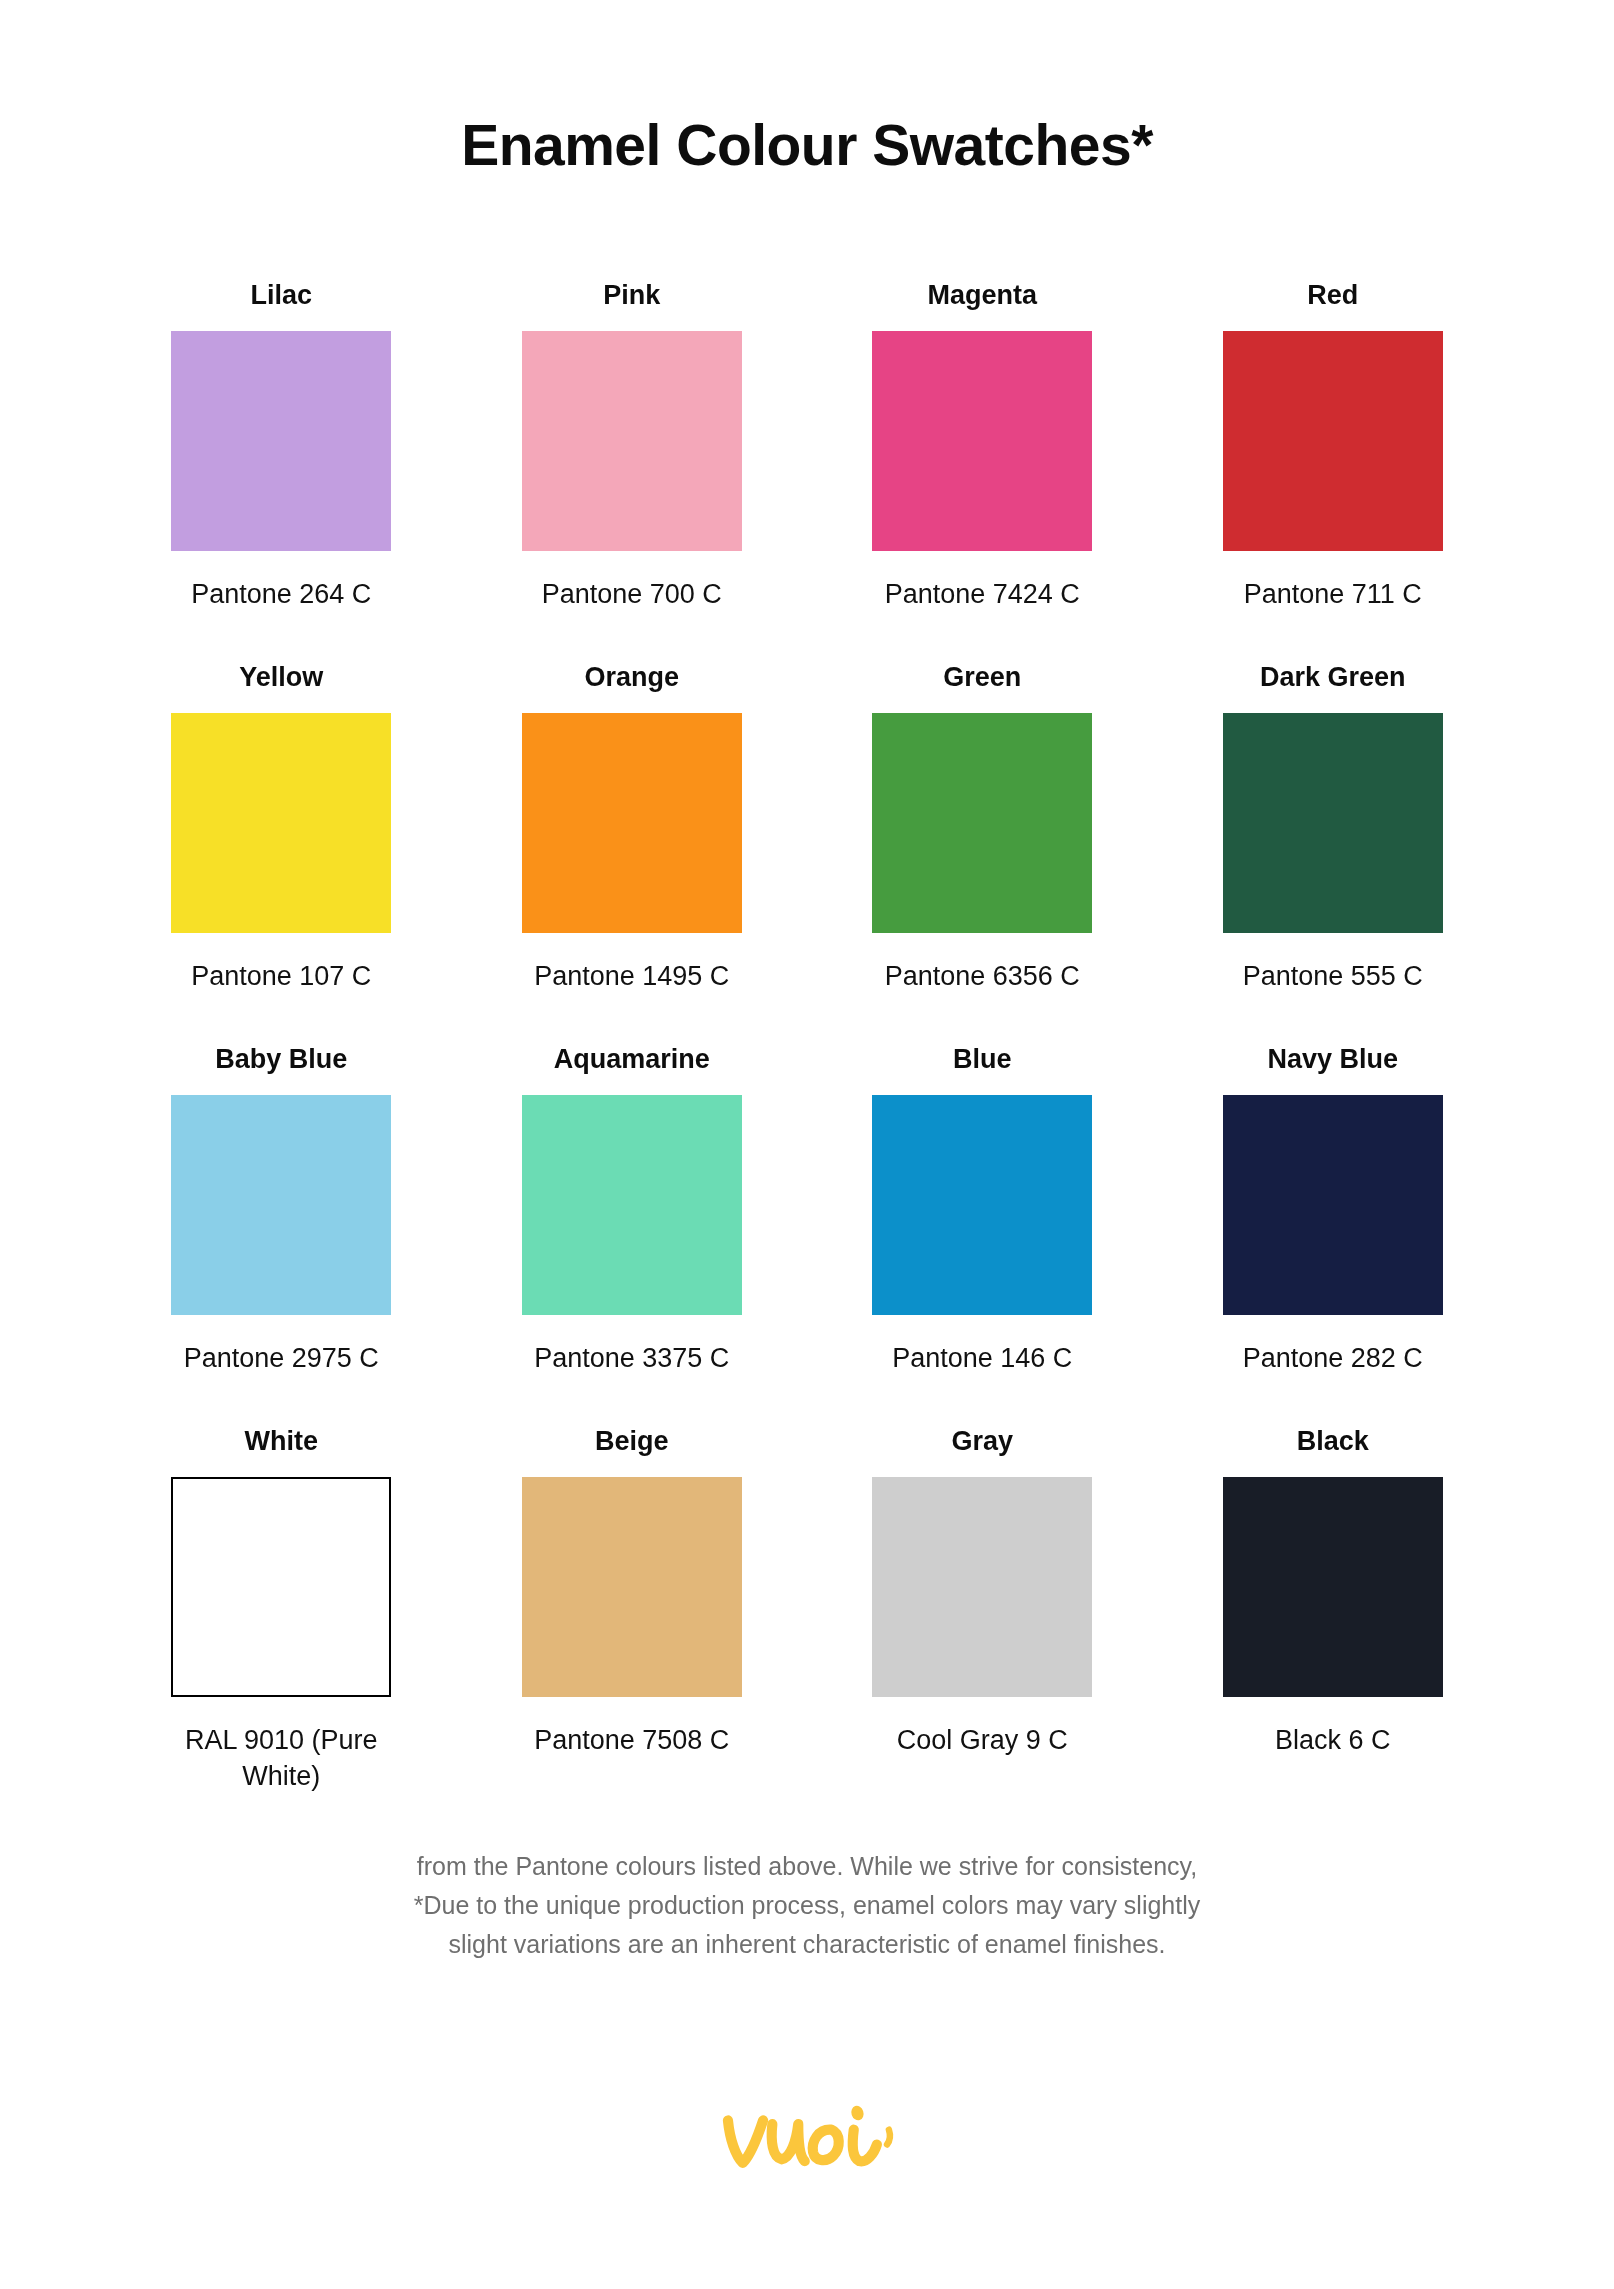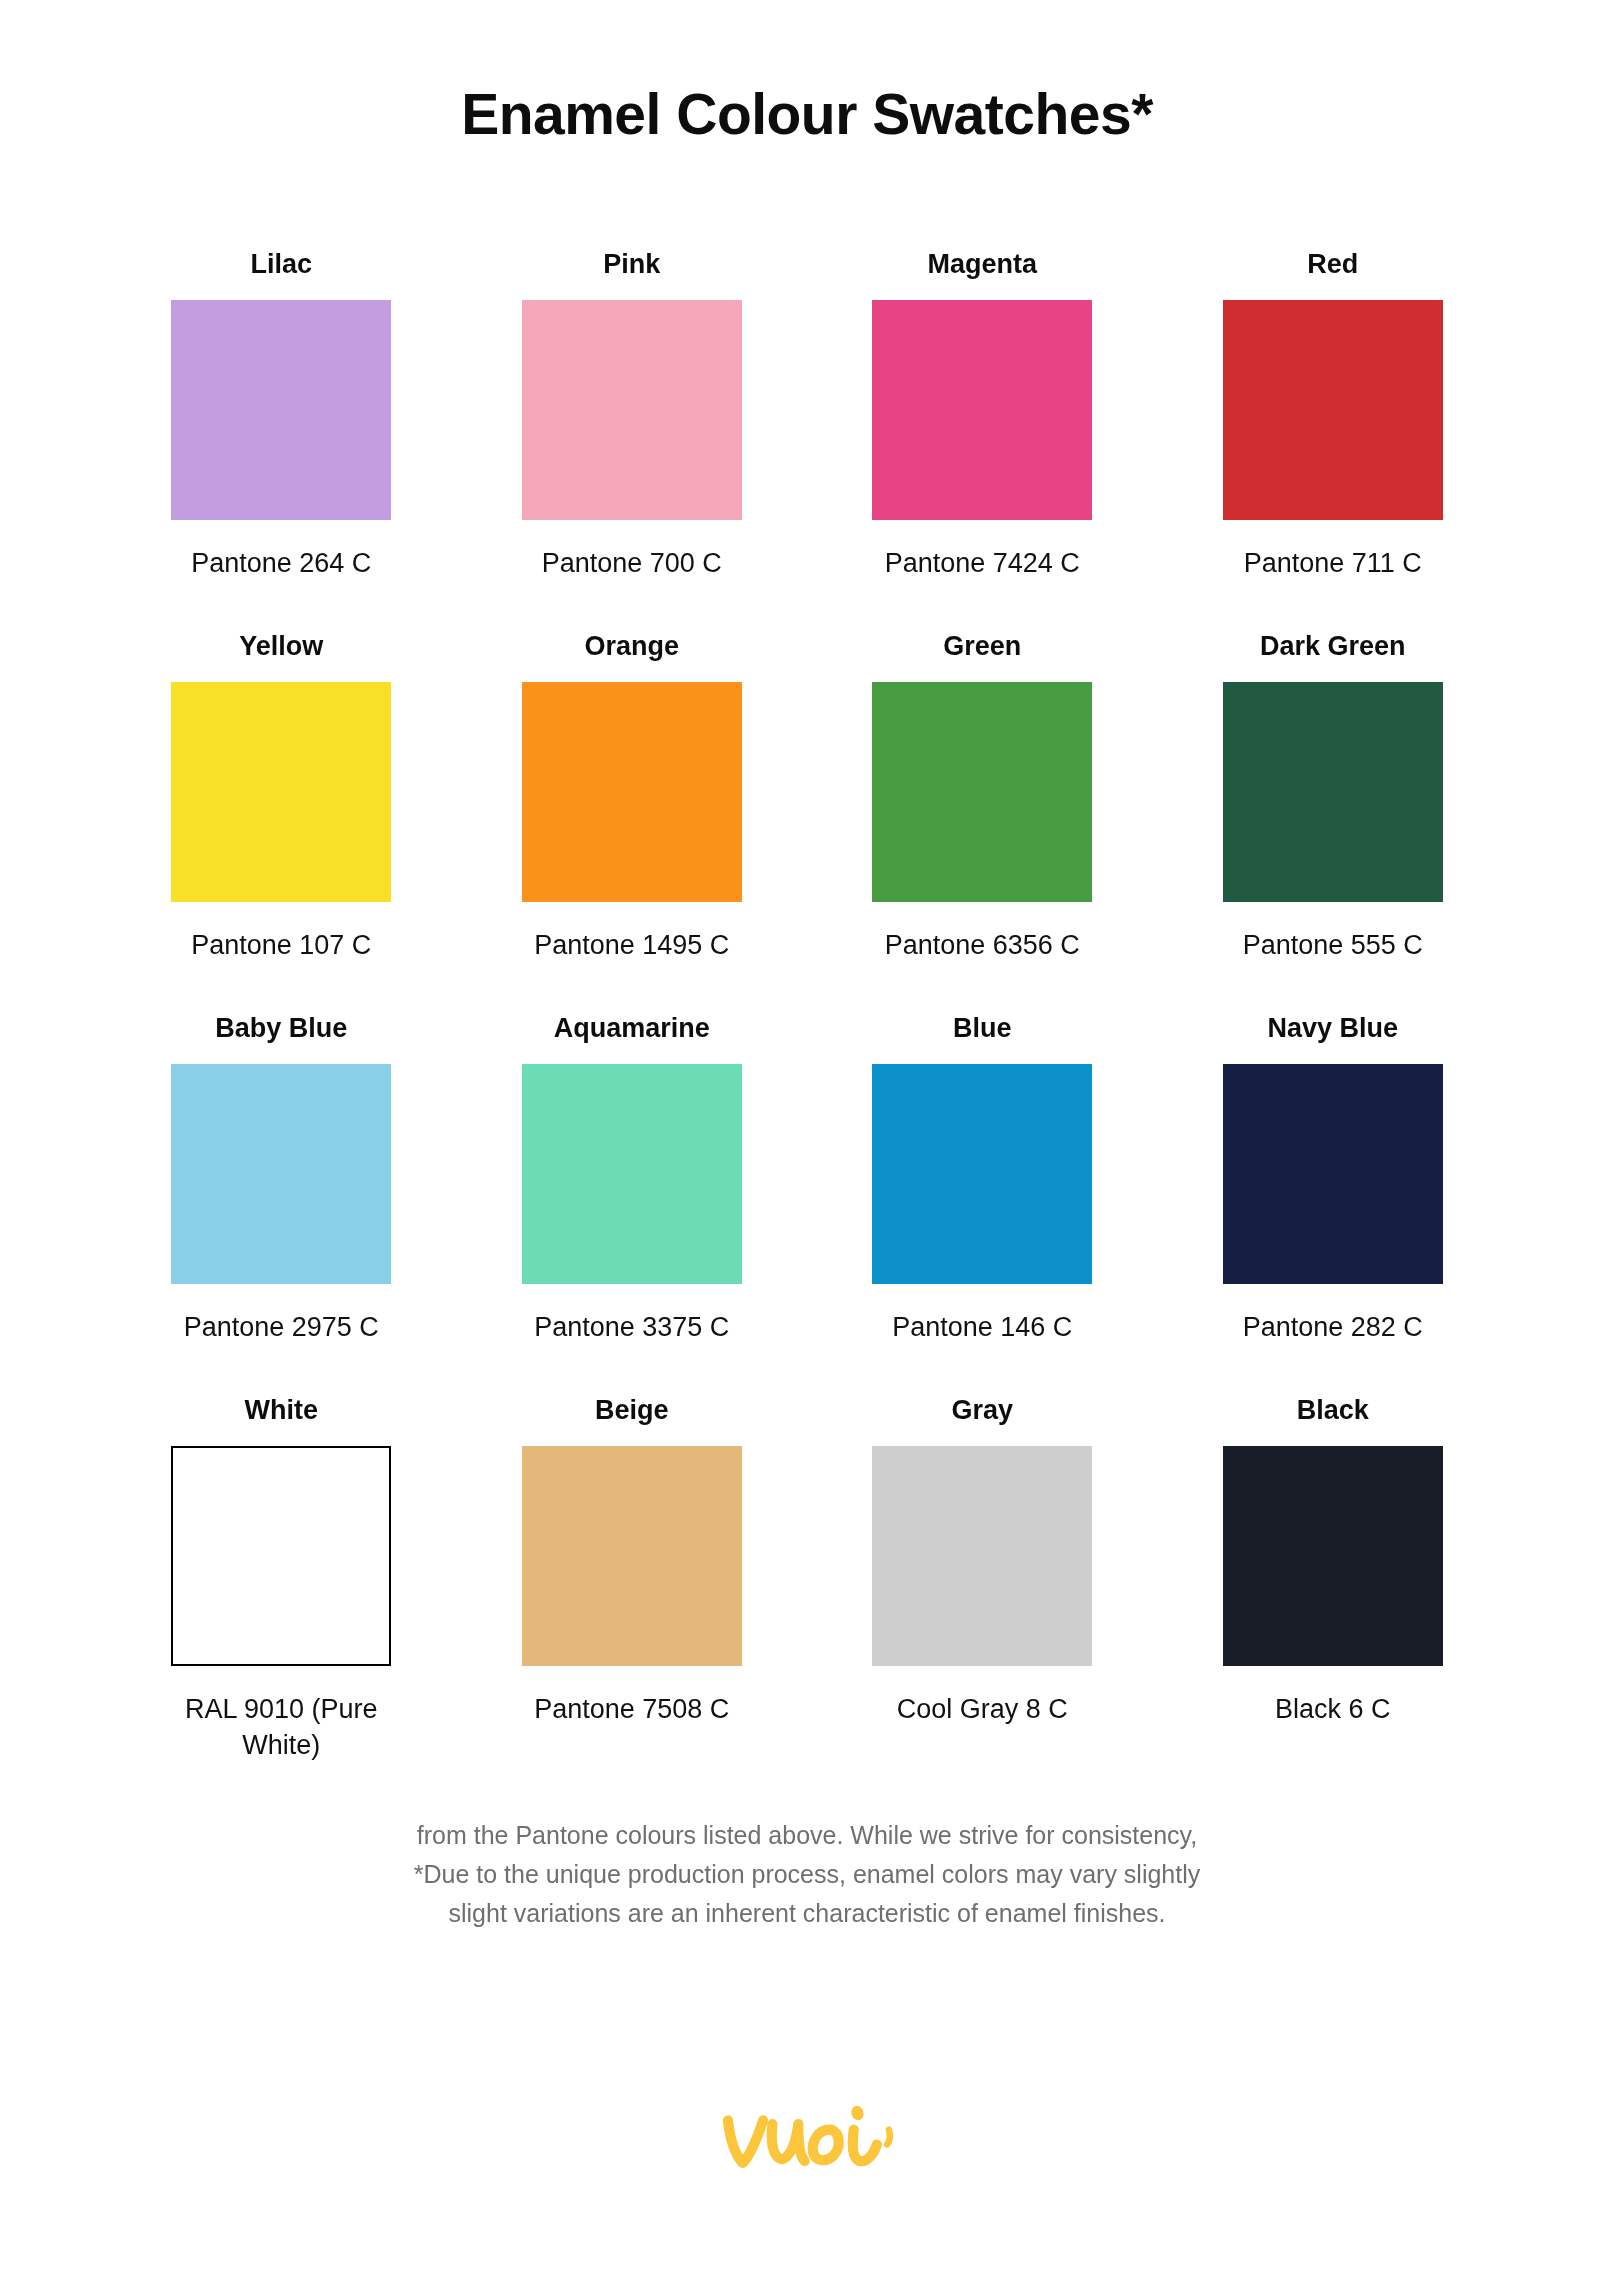--- a/index.html
+++ b/index.html
@@ -24,21 +24,21 @@
     overflow: hidden;
   }
 
   
   .title {
     text-align: center;
     font-size: 57px;
     font-weight: bold;
     letter-spacing: -0.5px;
     color: #0d0d0d;
-    padding-top: 83px;
+    padding-top: 114px;
     line-height: 1.1;
   }
 
   
   .grid {
     margin-top: 102px;
     padding: 0 120px;
     display: grid;
     grid-template-columns: repeat(4, 1fr);
     row-gap: 0px;
@@ -184,21 +184,21 @@
         <div class="cell-code">RAL 9010 (Pure White)</div>
       </div>
       <div class="cell">
         <div class="cell-name">Beige</div>
         <div class="swatch" style="background: rgb(226, 183, 121);"></div>
         <div class="cell-code">Pantone 7508 C</div>
       </div>
       <div class="cell">
         <div class="cell-name">Gray</div>
         <div class="swatch" style="background: rgb(206, 206, 206);"></div>
-        <div class="cell-code">Cool Gray 8 C</div>
+        <div class="cell-code">Cool Gray 9 C</div>
       </div>
       <div class="cell">
         <div class="cell-name">Black</div>
         <div class="swatch" style="background: rgb(24, 29, 39);"></div>
         <div class="cell-code">Black 6 C</div>
       </div>
     </div>
 
   <div class="footnote">
     <p>from the Pantone colours listed above. While we strive for consistency,</p>

